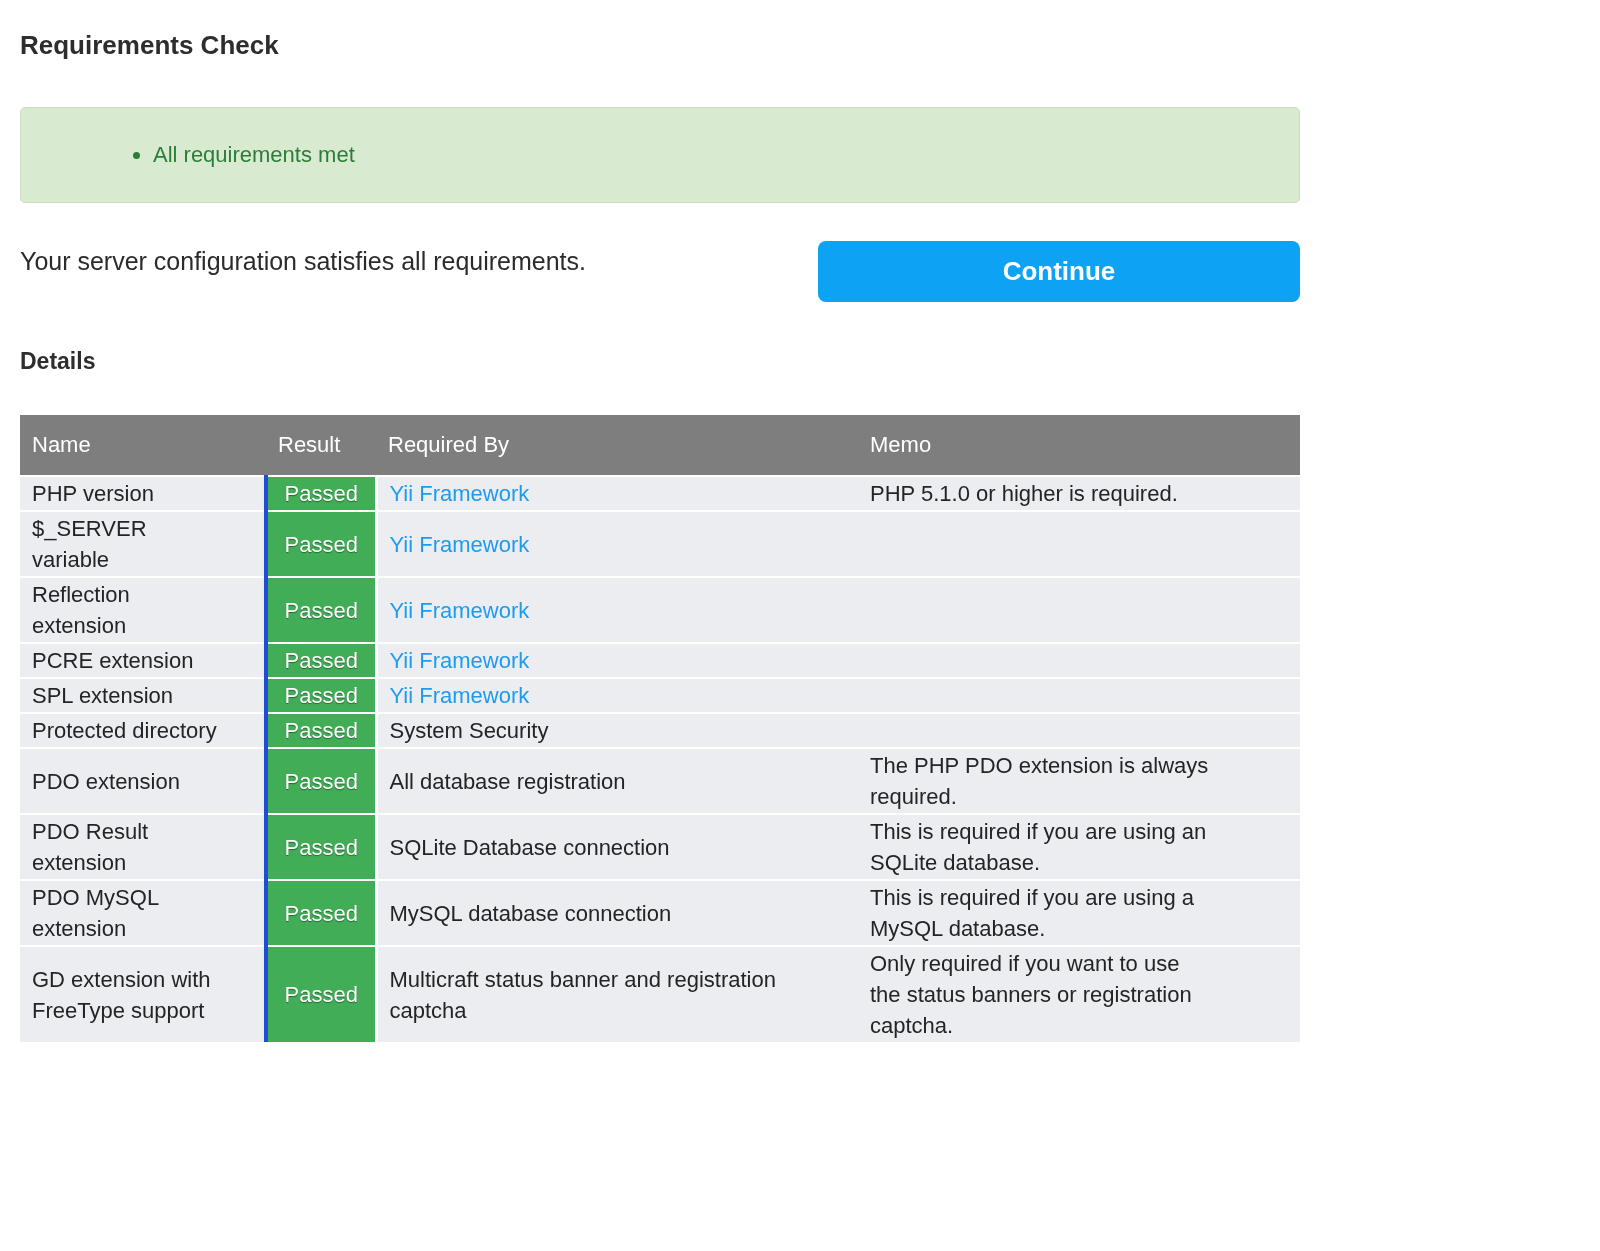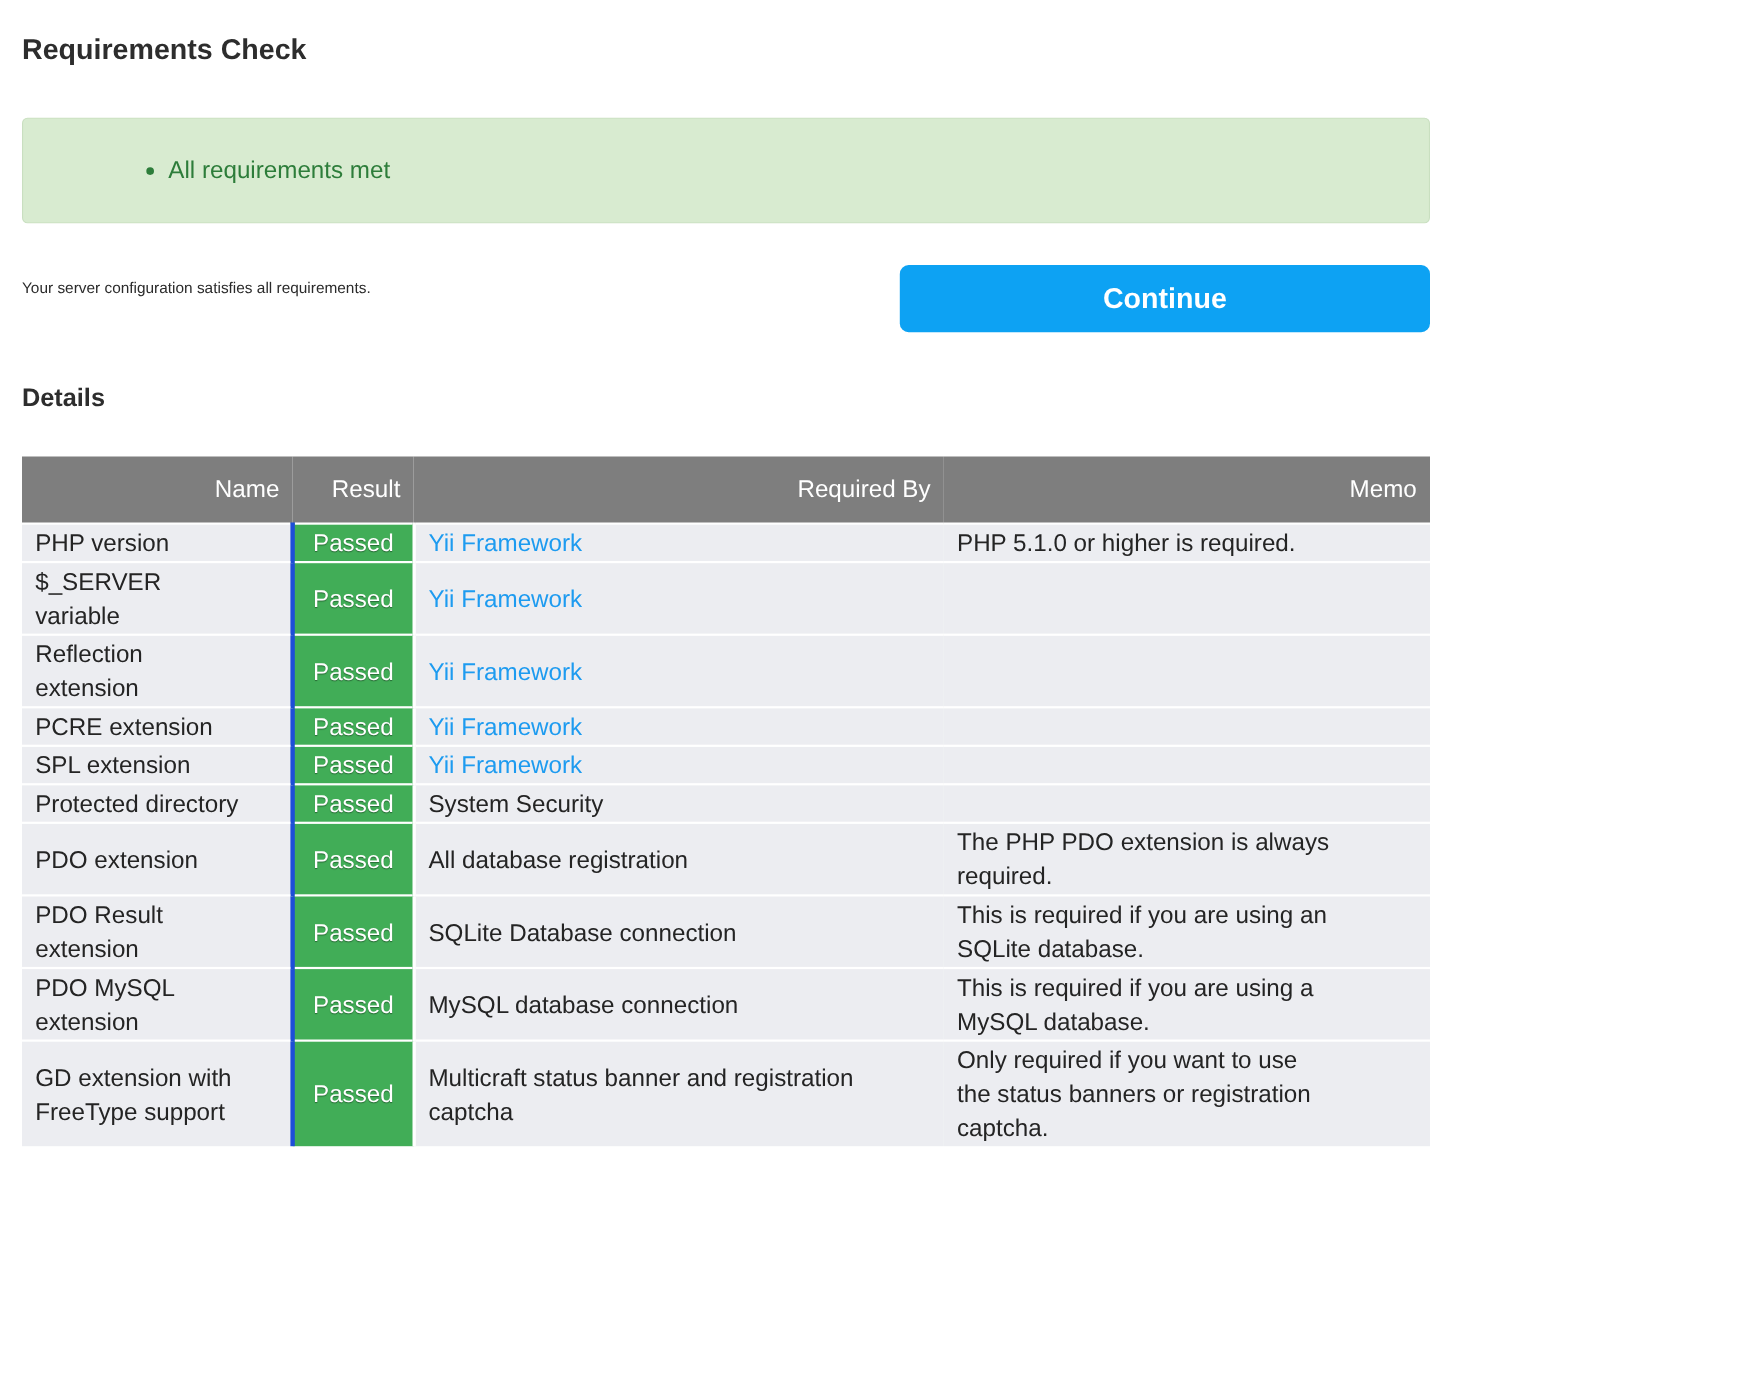--- a/index.html
+++ b/index.html
@@ -22,31 +22,31 @@
   .container{padding:0 8px 0 20px;width:1308px;}
   h1.page-title{margin:30px 0 0;font-size:26px;line-height:31px;font-weight:bold;color:#2d2d2d;}
   .alert{
     margin-top:46px;background:var(--alert-bg);border:1px solid var(--alert-border);
     border-radius:5px;padding:32px 32px;
   }
   .alert ul{margin:0;padding-left:100px;}
   .alert li{font-size:22px;line-height:30px;color:var(--alert-text);}
   .alert li::marker{color:var(--alert-text);}
   .summary-row{margin-top:38px;display:flex;justify-content:space-between;align-items:flex-start;}
-  .summary-text{margin:6px 0 0;font-size:14px;line-height:28px;color:var(--text-dark);flex:1;}
+  .summary-text{margin:6px 0 0;font-size:25px;line-height:28px;color:var(--text-dark);flex:1;}
   .continue-btn{
     width:482px;height:61px;border:none;border-radius:8px;background:var(--button-blue);
     color:#fff;font-size:26px;font-weight:bold;font-family:"Liberation Sans",sans-serif;
     cursor:pointer;
   }
   h2.details-title{margin:46px 0 0;font-size:23px;line-height:27px;font-weight:bold;color:#2d2d2d;}
   table.req-table{margin-top:40px;width:100%;border-collapse:collapse;table-layout:fixed;}
   .req-table th{
     background:var(--header-gray);color:#fff;font-weight:400;font-size:22px;
-    text-align:right;padding:17px 12px;line-height:26px;
+    text-align:left;padding:17px 12px;line-height:26px;
   }
   .req-table td{
     background:var(--row-bg);font-size:22px;line-height:31px;color:#242424;
     padding:1px 12px;vertical-align:middle;border-top:2px solid #fff;
     word-wrap:break-word;
   }
   .req-table td.c-name{padding-right:44px;}
   .req-table td.c-result{
     background:var(--green);color:#fff;text-align:center;
     border-left:4px solid #1d4ed8;border-right:3px solid #fff;

